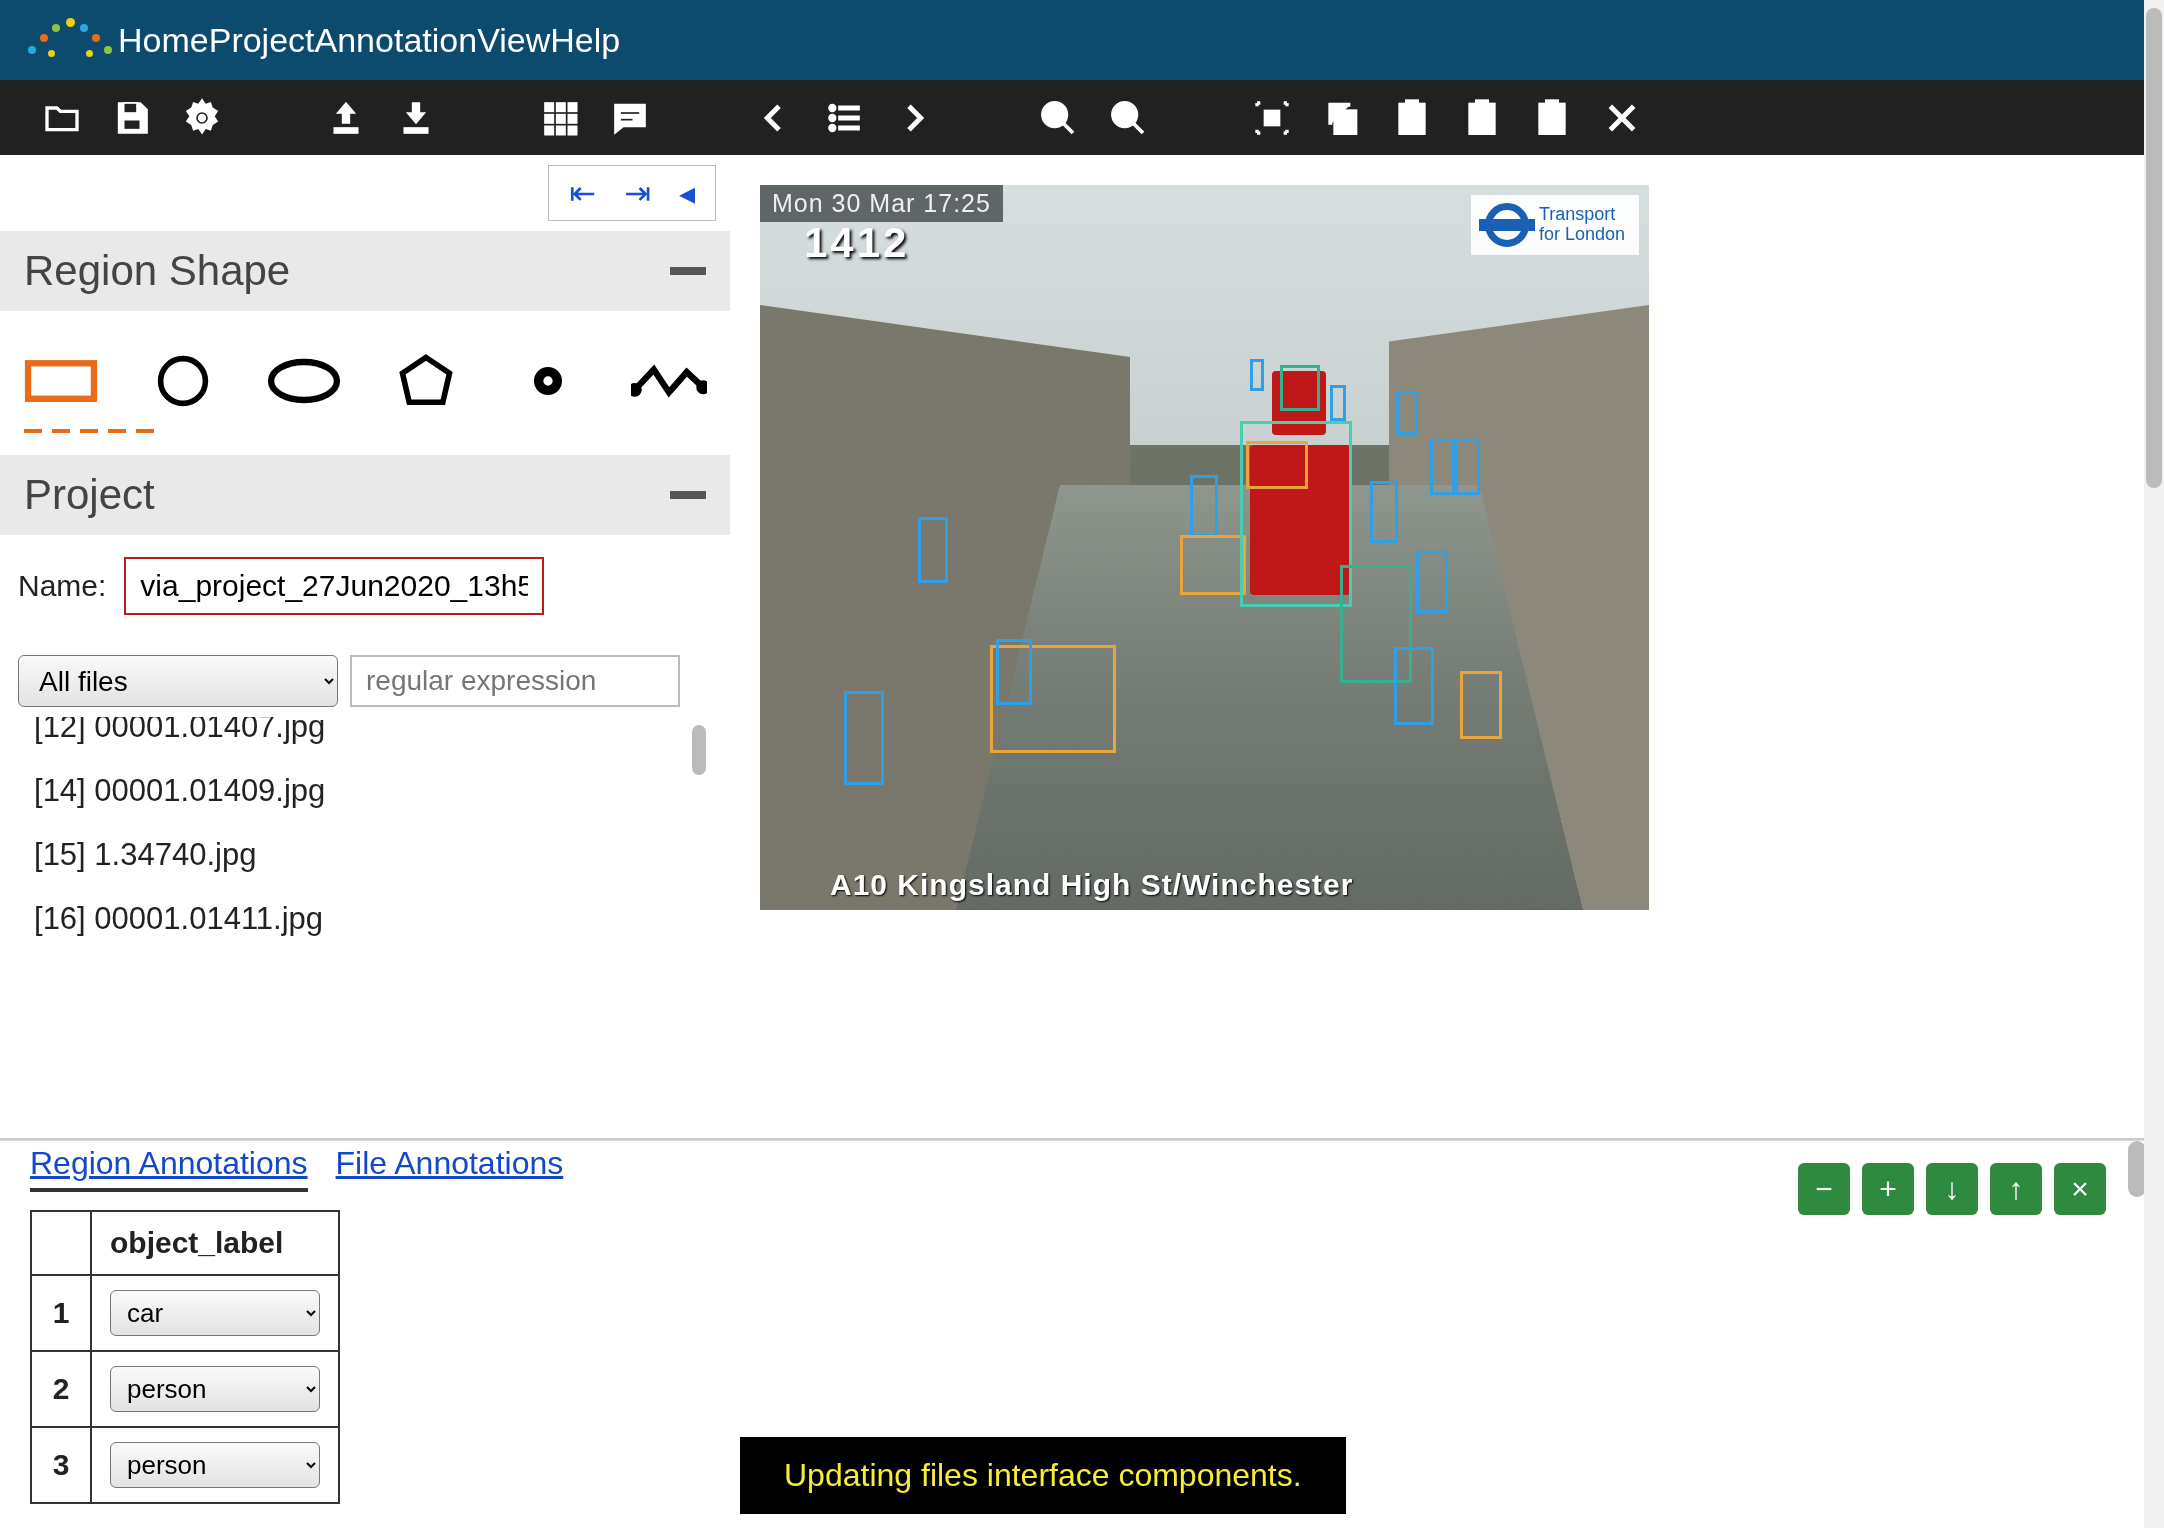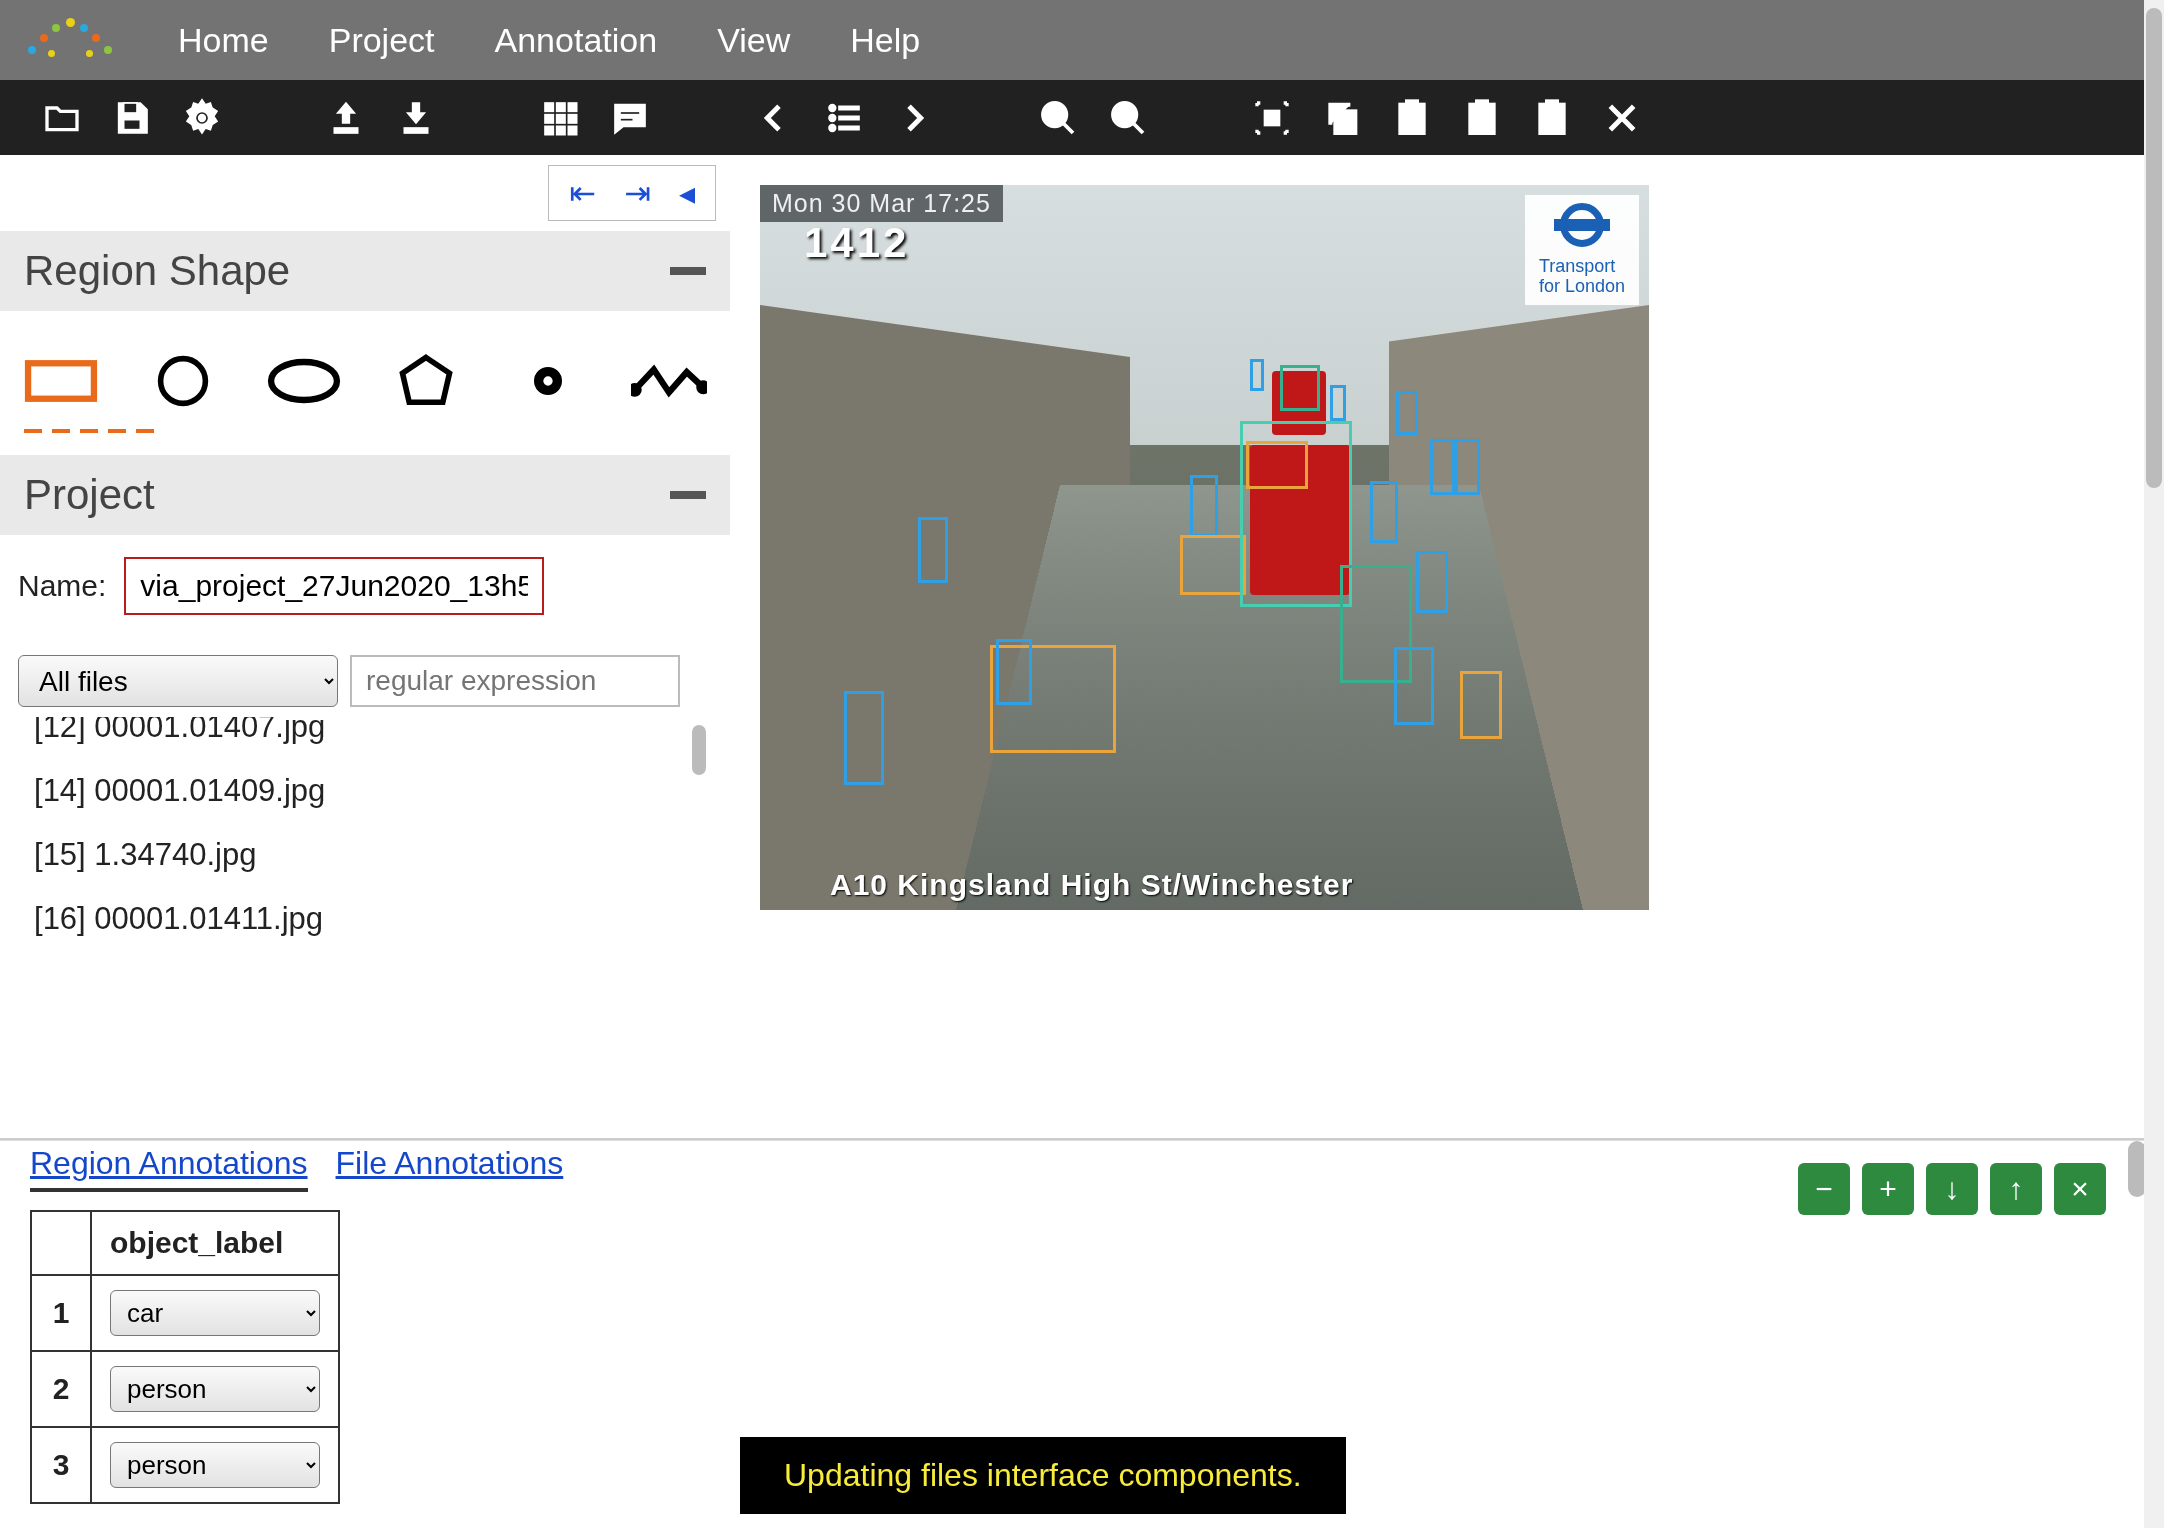--- a/index.html
+++ b/index.html
@@ -1,20 +1,20 @@
 <!DOCTYPE html>
 <html><head>
 <meta charset="utf-8">
 <style>
   * { box-sizing: border-box; }
   html, body { margin:0; padding:0; font-family: Arial, Helvetica, sans-serif; background:#fff; color:#222; }
   body { width: 2164px; height: 1528px; overflow: hidden; position: relative; }
 
   
-  .menubar { background:#737373; color:#fff; height:80px; display:flex; align-items:center; padding:0 28px; gap:60px; font-size:34px; }
+  .menubar { background:#0c4a6e; color:#fff; height:80px; display:flex; align-items:center; padding:0 28px; font-size:34px; }
   .logo { width:90px; height:48px; position:relative; }
   .logo .dot { position:absolute; border-radius:50%; }
   .menubar-item { cursor:pointer; }
 
   
   .toolbar { background:#212121; color:#fff; height:75px; display:flex; align-items:center; padding:0 40px; gap:26px; }
   .toolbar .tb-btn { width:44px; height:44px; display:flex; align-items:center; justify-content:center; cursor:pointer; }
   .toolbar .tb-btn svg { width:40px; height:40px; fill:#fff; stroke:#fff; }
   .toolbar .spacer { width:48px; }
 
@@ -63,21 +63,21 @@
   .sky { position:absolute; left:0; right:0; top:0; height:260px; background:linear-gradient(#d7dedf,#c8d0d0); }
   .street { position:absolute; left:0; right:0; top:260px; bottom:0; background:linear-gradient(#6f7469,#545a52); }
   .bldg { position:absolute; top:120px; bottom:0; background:#7a776c; }
   .bldg.l { left:0; width:370px; transform:skewY(8deg); transform-origin:top left; }
   .bldg.r { right:0; width:260px; transform:skewY(-8deg); transform-origin:top right; background:#8c887c; }
   .road { position:absolute; left:300px; right:170px; top:300px; bottom:0; background:linear-gradient(#8e968e 0%, #5a615a 100%); transform:perspective(600px) rotateX(35deg); transform-origin:top center; }
 
   .overlay-ts { position:absolute; left:0; top:0; background:rgba(90,94,96,0.95); color:#efefef; font-size:25px; font-family:"Arial Narrow",Arial; padding:4px 12px; letter-spacing:1px; }
   .overlay-count { position:absolute; left:44px; top:34px; color:#fff; font-size:42px; font-weight:bold; text-shadow:2px 2px 3px #000; letter-spacing:3px; }
   .overlay-cap { position:absolute; left:70px; bottom:8px; color:#fff; font-size:30px; font-weight:bold; text-shadow:1px 1px 2px #000; letter-spacing:1px; }
-  .overlay-tfl { position:absolute; right:10px; top:10px; background:rgba(255,255,255,0.92); padding:8px 14px; display:flex; align-items:center; gap:10px;flex-direction:column; }
+  .overlay-tfl { position:absolute; right:10px; top:10px; background:rgba(255,255,255,0.92); padding:8px 14px; display:flex; align-items:center; gap:10px; }
   .overlay-tfl .roundel { width:44px; height:44px; position:relative; }
   .overlay-tfl .roundel .ring { position:absolute; inset:0; border:7px solid #1a60b5; border-radius:50%; }
   .overlay-tfl .roundel .bar { position:absolute; left:-6px; right:-6px; top:16px; height:12px; background:#1a60b5; }
   .overlay-tfl .txt { color:#1a60b5; font-size:18px; line-height:1.1; }
 
   
   .bbox { position:absolute; border:3px solid; background:transparent; }
   .bbox.person { border-color:#2f9fe6; }
   .bbox.car    { border-color:#e9a43b; }
   .bbox.bus    { border-color:#37b08f; }

